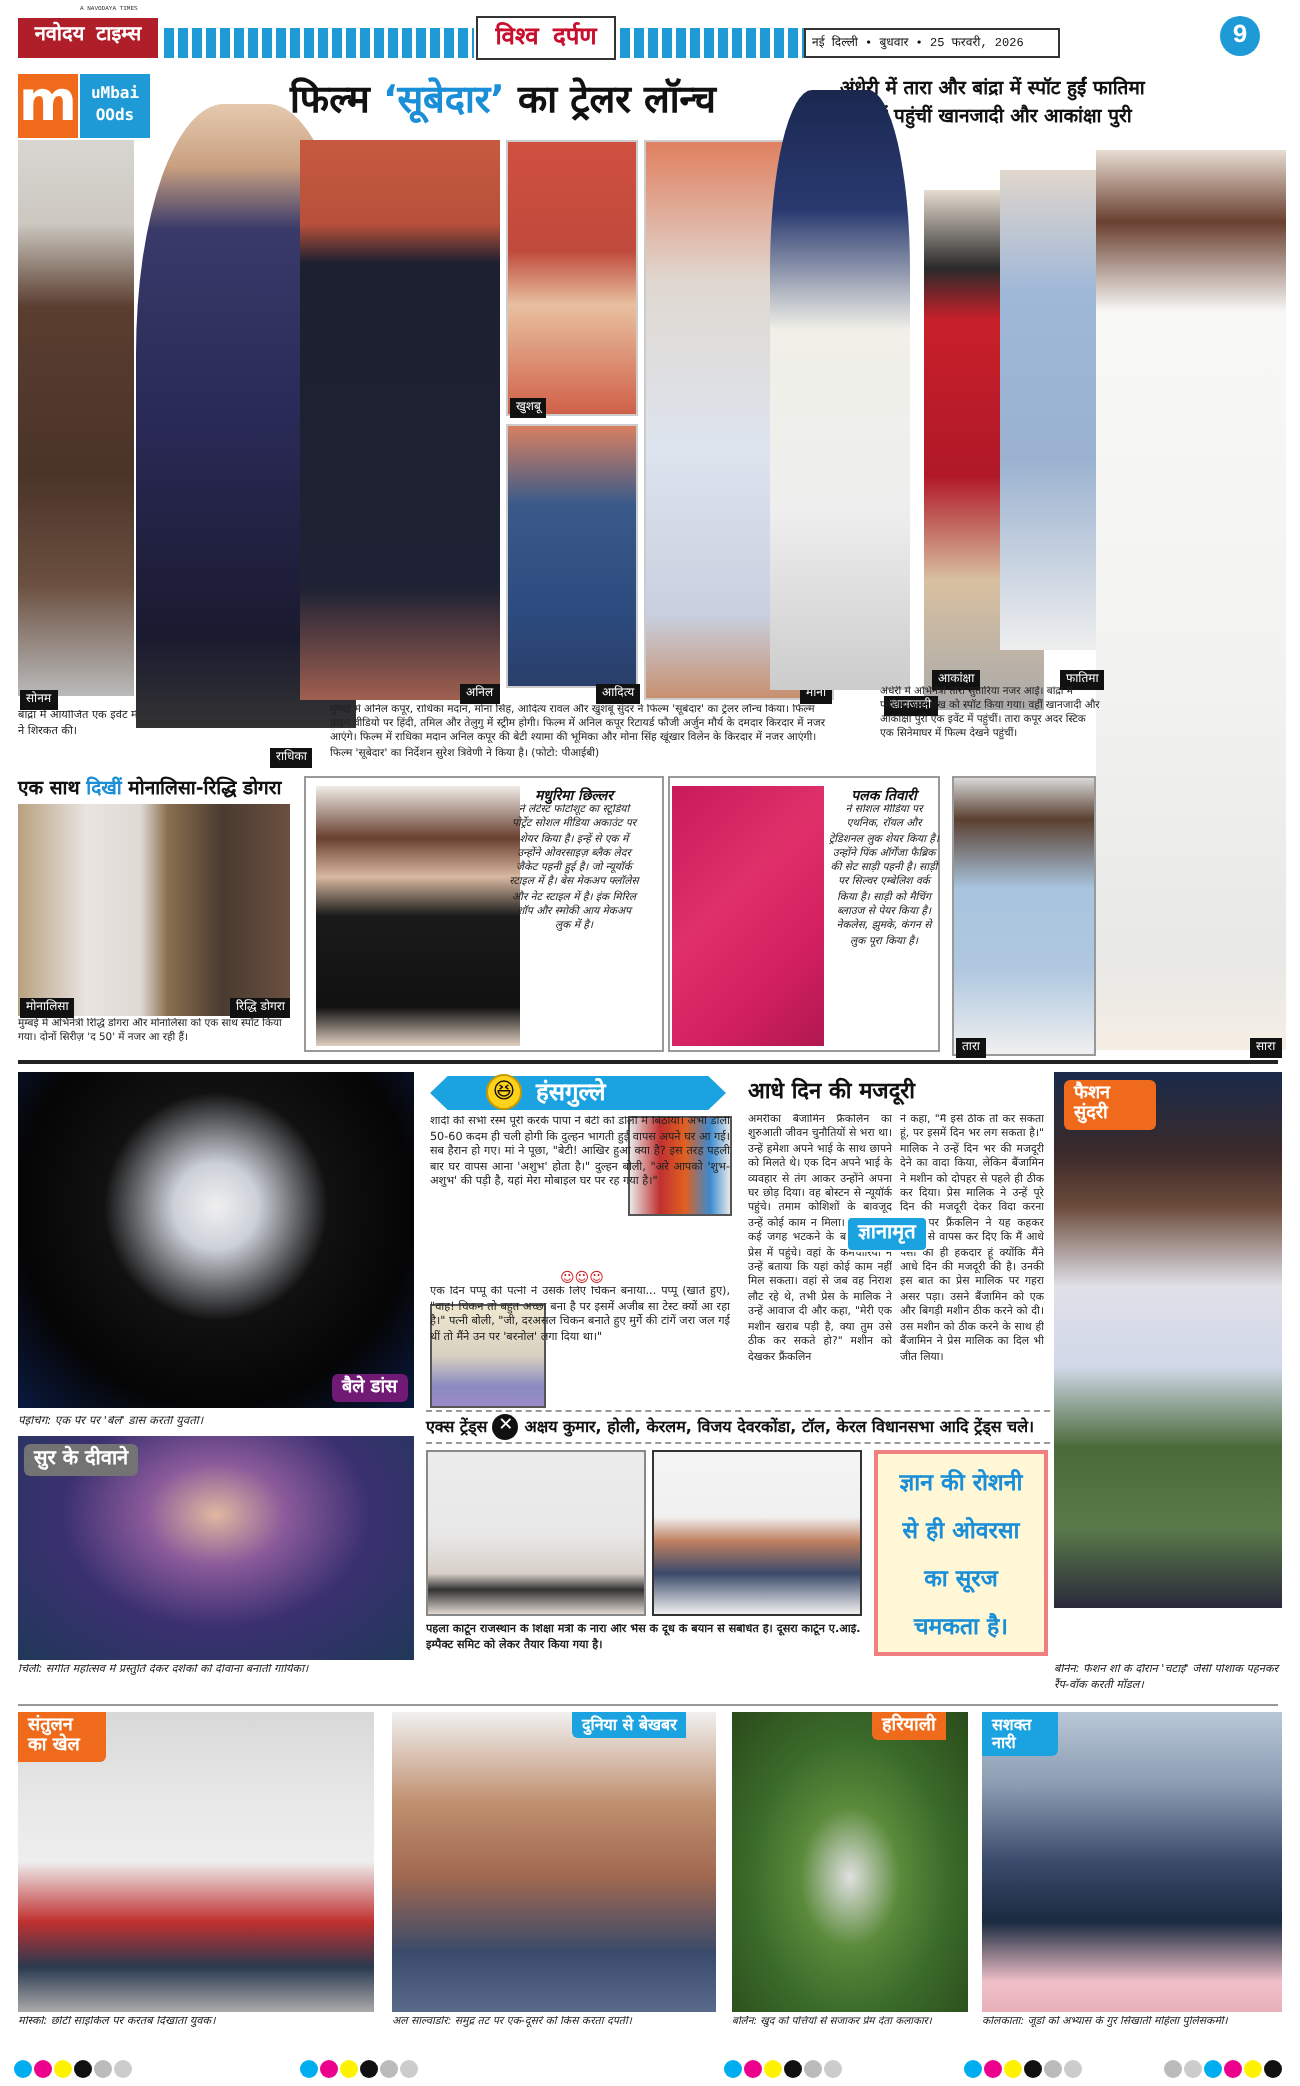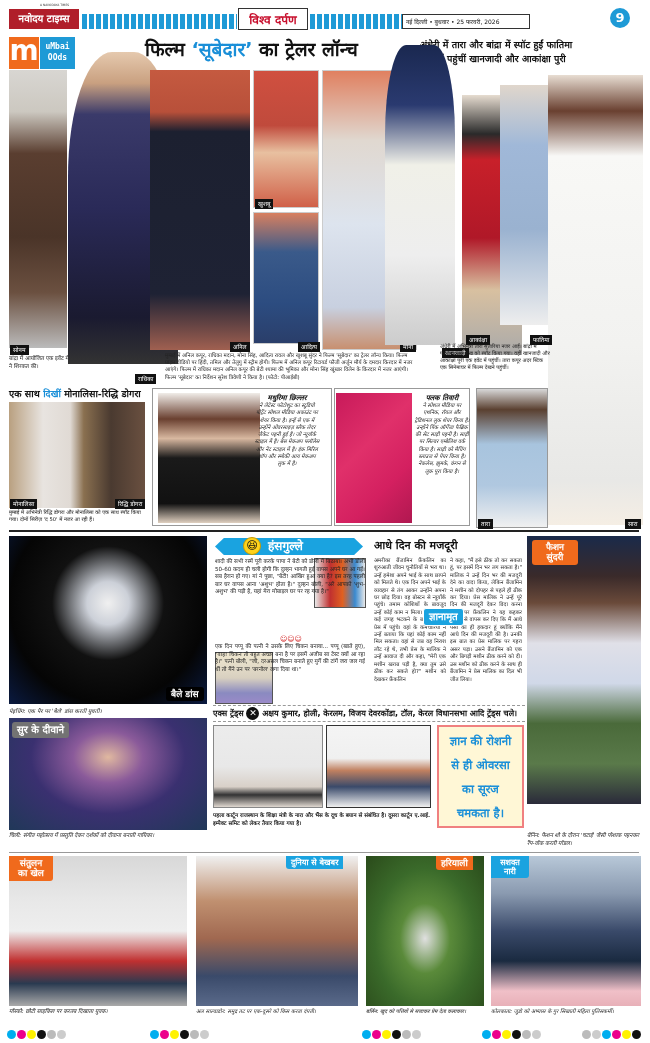--- a/index.html
+++ b/index.html
@@ -2,30 +2,30 @@
 <html><head>
 <meta charset="utf-8">
 <style>
 *{box-sizing:border-box;margin:0;padding:0}
 html,body{width:650px;height:1043px;background:#fff;overflow:hidden}
 body{position:relative;font-family:"DejaVu Sans",sans-serif;color:#111}
 .abs{position:absolute}
 .photo{position:absolute;overflow:hidden}
 .lbl{position:absolute;background:#111;color:#fff;font-size:6px;padding:1px 3px;line-height:8px;white-space:nowrap}
 .cap{position:absolute;font-size:5.6px;line-height:7.5px;color:#222;overflow:hidden}
-.tagbox{position:absolute;color:#fff;font-weight:bold;border-radius:3px;text-align:center;padding:2px 5px;line-height:1.15}
+.tagbox{position:absolute;color:#fff;font-weight:bold;border-radius:3px;text-align:left;padding:2px 5px;line-height:1.15}
 .body-text{font-size:5.4px;line-height:7.6px;color:#222;text-align:justify;overflow:hidden}
 .hr{position:absolute;height:2px;background:#222}
 .regdot{display:inline-block;width:9px;height:9px;border-radius:50%;margin-right:1px}
 .stripe{background:repeating-linear-gradient(90deg,#1e9ad6 0 5px,#fff 5px 7px)}
 </style>
 </head>
 <body>
 
-<div class="abs" style="left:0;top:0;width:582px;height:32px;">
+<div class="abs" style="left:0;top:0;width:582px;height:32px;font-family:Liberation Mono, monospace;">
   <div class="abs" style="left:9px;top:9px;width:70px;height:20px;background:#b01e2a;color:#fff;font-size:10px;font-weight:bold;text-align:center;line-height:20px;">
     <span>नवोदय टाइम्स</span>
   </div>
   <div class="abs" style="left:40px;top:3px;font-size:3px;color:#333;">A NAVODAYA TIMES</div>
   <div class="abs stripe" style="left:82px;top:14px;width:155px;height:15px;"></div>
   <div class="abs" style="left:238px;top:8px;width:70px;height:22px;border:1.5px solid #333;background:#fff;text-align:center;">
     <span style="font-size:12px;font-weight:bold;color:#c8102e;line-height:19px;">विश्व दर्पण</span>
   </div>
   <div class="abs stripe" style="left:310px;top:14px;width:92px;height:15px;"></div>
   <div class="abs" style="left:402px;top:14px;width:128px;height:15px;border:1px solid #333;background:#fff;font-size:6px;line-height:13px;padding-left:3px;white-space:nowrap;">
@@ -104,21 +104,21 @@
   <div class="body-text" style="font-size:5.3px;line-height:7.3px;text-align:center;font-style:italic;height:120px;">ने सोशल मीडिया पर एथनिक, रॉयल और ट्रेडिशनल लुक शेयर किया है। उन्होंने पिंक ऑर्गेंजा फैब्रिक की सेट साड़ी पहनी है। साड़ी पर सिल्वर एम्बेलिश वर्क किया है। साड़ी को मैचिंग ब्लाउज से पेयर किया है। नेकलेस, झुमके, कंगन से लुक पूरा किया है।</div>
 </div>
 
 <div class="photo" style="left:476px;top:388px;width:72px;height:140px;background:linear-gradient(180deg,#d8d8d8 0%,#5a4030 15%,#a8c4de 40%,#b0c8e0 70%,#f0f0f0 100%);border:1px solid #999;"></div>
 <div class="lbl" style="left:478px;top:519px;">तारा</div>
 <div class="lbl" style="left:625px;top:519px;">सारा</div>
 
 <div class="hr" style="left:9px;top:530px;width:630px;"></div>
 
 <div class="photo" style="left:9px;top:536px;width:198px;height:168px;background:radial-gradient(ellipse at 50% 40%,#f0f0f0 0%,#ccd0d8 15%,#111 40%,#050505 70%,#0a1a40 100%);"></div>
-<div class="tagbox" style="left:166px;top:687px;font-size:9px;background:#000000;">बैले डांस</div>
+<div class="tagbox" style="left:166px;top:687px;font-size:9px;background:#701a75;">बैले डांस</div>
 <div class="cap" style="left:9px;top:708px;width:200px;font-size:5.8px;font-style:italic;">पेइचिंग: एक पैर पर 'बैले' डांस करती युवती।</div>
 
 <div class="photo" style="left:9px;top:718px;width:198px;height:112px;background:radial-gradient(ellipse at 50% 35%,#e0b8a0 0%,#8a5a9a 25%,#3a3070 55%,#203858 100%);"></div>
 <div class="tagbox" style="left:12px;top:722px;font-size:10px;background:#737373;">सुर के दीवाने</div>
 <div class="cap" style="left:9px;top:832px;width:205px;font-size:5.6px;font-style:italic;">चिली: संगीत महोत्सव में प्रस्तुति देकर दर्शकों को दीवाना बनाती गायिका।</div>
 
 <div class="abs" style="left:215px;top:538px;width:148px;height:17px;background:#1aa3e0;clip-path:polygon(6% 0,94% 0,100% 50%,94% 100%,6% 100%,0 50%);"></div>
 <div class="abs" style="left:243px;top:537px;width:18px;height:18px;border-radius:50%;background:#ffd21a;border:1px solid #c89a00;font-size:11px;text-align:center;line-height:16px;">😆</div>
 <div class="abs" style="left:268px;top:538px;font-size:12px;font-weight:bold;color:#fff;line-height:17px;">हंसगुल्ले</div>
 

